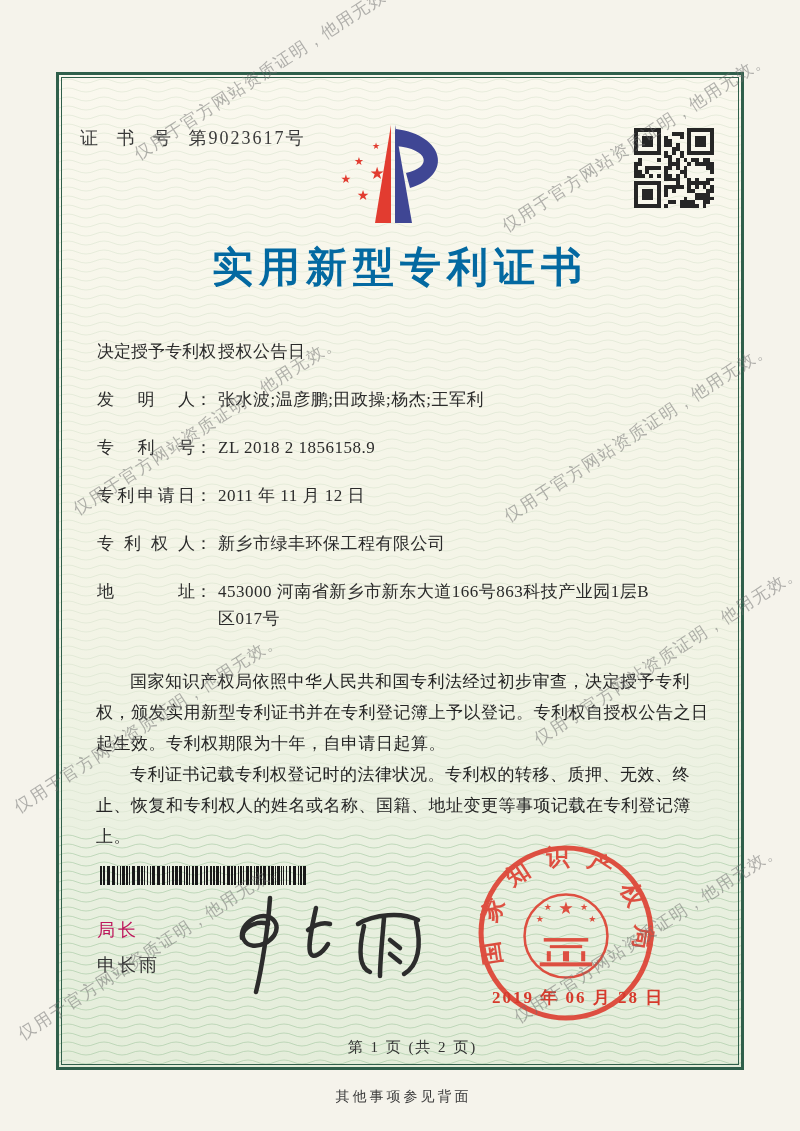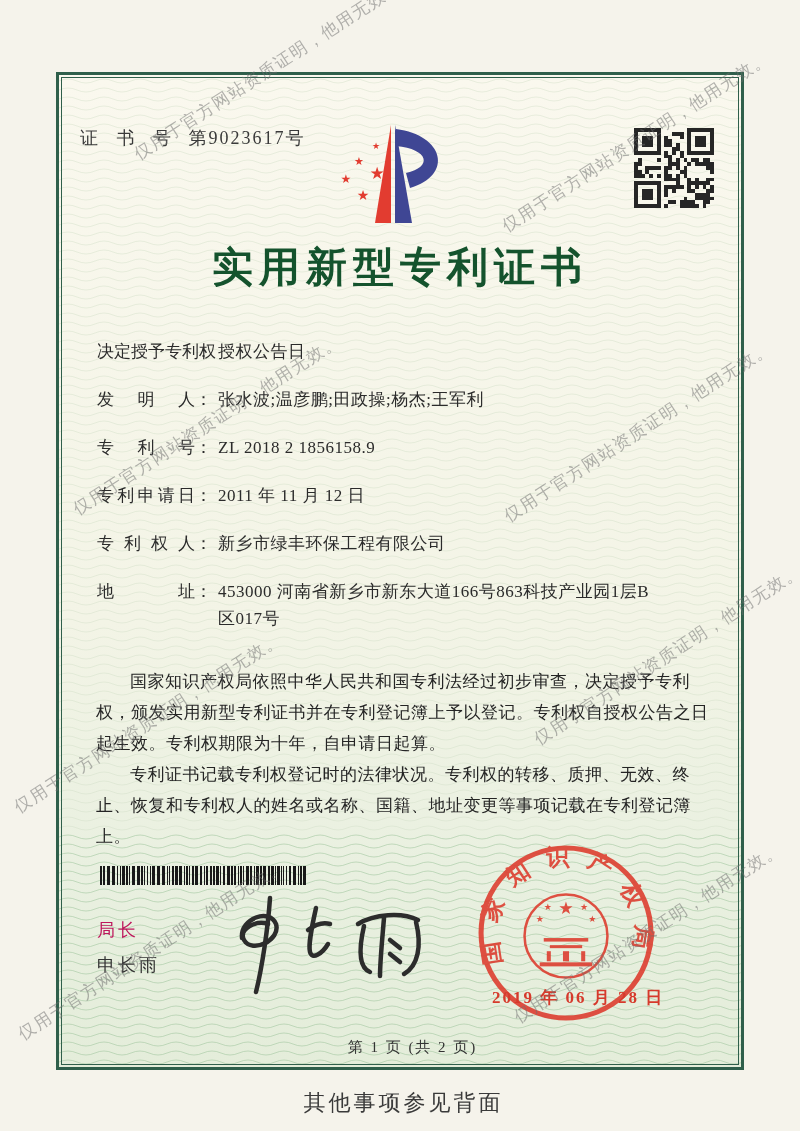--- a/index.html
+++ b/index.html
@@ -22,21 +22,21 @@
   #guilloche{position:absolute;left:0;top:0;width:100%;height:100%;}
   
   .cert-no{
     position:absolute;left:80px;top:126px;font-size:18px;letter-spacing:2px;color:#3a3a3a;
   }
   .cert-no .lbl{letter-spacing:7px;margin-right:4px;}
   .logo{position:absolute;left:330px;top:118px;width:140px;height:120px;}
   .qr{position:absolute;left:634px;top:128px;width:80px;height:80px;}
   .title{
     position:absolute;left:0;right:0;top:240px;text-align:center;
-    font-size:41px;font-weight:bold;letter-spacing:6px;color:#14532d;
+    font-size:41px;font-weight:bold;letter-spacing:6px;color:#0369a1;
   }
   
   .fields{position:absolute;left:97px;top:338px;width:618px;font-size:17px;line-height:27px;}
   .frow{margin-bottom:21px;white-space:nowrap;}
   .frow.addr{margin-bottom:4px;white-space:normal;}
   .flabel{display:inline-block;width:98px;text-align:justify;text-align-last:justify;vertical-align:top;}
   .fcolon{margin-right:6px;}
   .fvalue{letter-spacing:0.5px;}
   .addr .fvalue{display:inline-block;width:438px;vertical-align:top;white-space:normal;letter-spacing:0.5px;}
   .pair2{margin-left:26px;}
@@ -48,21 +48,21 @@
   .barcode div{background:#191919;}
   .officer-title{position:absolute;left:97px;top:918px;font-size:18px;letter-spacing:3px;font-family:"Liberation Sans",sans-serif;color:#be185d;}
   .officer-name{position:absolute;left:97px;top:953px;font-size:18px;letter-spacing:3px;font-family:"Liberation Sans",sans-serif;color:#333;}
   .signature{position:absolute;left:212px;top:886px;width:215px;height:112px;}
   .seal{position:absolute;left:476px;top:843px;width:180px;height:180px;}
   .seal-date{
     position:absolute;left:492px;top:986px;font-size:17px;font-weight:bold;
     color:#d63a2c;letter-spacing:2px;white-space:nowrap;
   }
   .page-note{position:absolute;left:0;right:0;top:1038px;text-align:center;font-size:15px;color:#333;letter-spacing:2px;padding-left:25px;}
-  .back-note{position:absolute;left:7px;right:0;top:1088px;text-align:center;font-size:22px;color:#3a3a3a;letter-spacing:3px;}
+  .back-note{position:absolute;left:7px;right:0;top:1088px;text-align:center;font-size:14px;color:#3a3a3a;letter-spacing:3px;}
   
   .wm{
     position:absolute;white-space:nowrap;pointer-events:none;z-index:5;
     font-family:"Liberation Sans","DejaVu Sans",sans-serif;
     font-size:17px;letter-spacing:1.5px;color:rgba(112,112,112,0.52);
     transform:translate(-50%,-50%) rotate(-33deg);
   }
   .w1{left:268px;top:70px;} .w2{left:636px;top:142px;}
   .w3{left:207px;top:425px;} .w4{left:638px;top:432px;}
   .w5{left:148px;top:723px;} .w6{left:668px;top:655px;}

